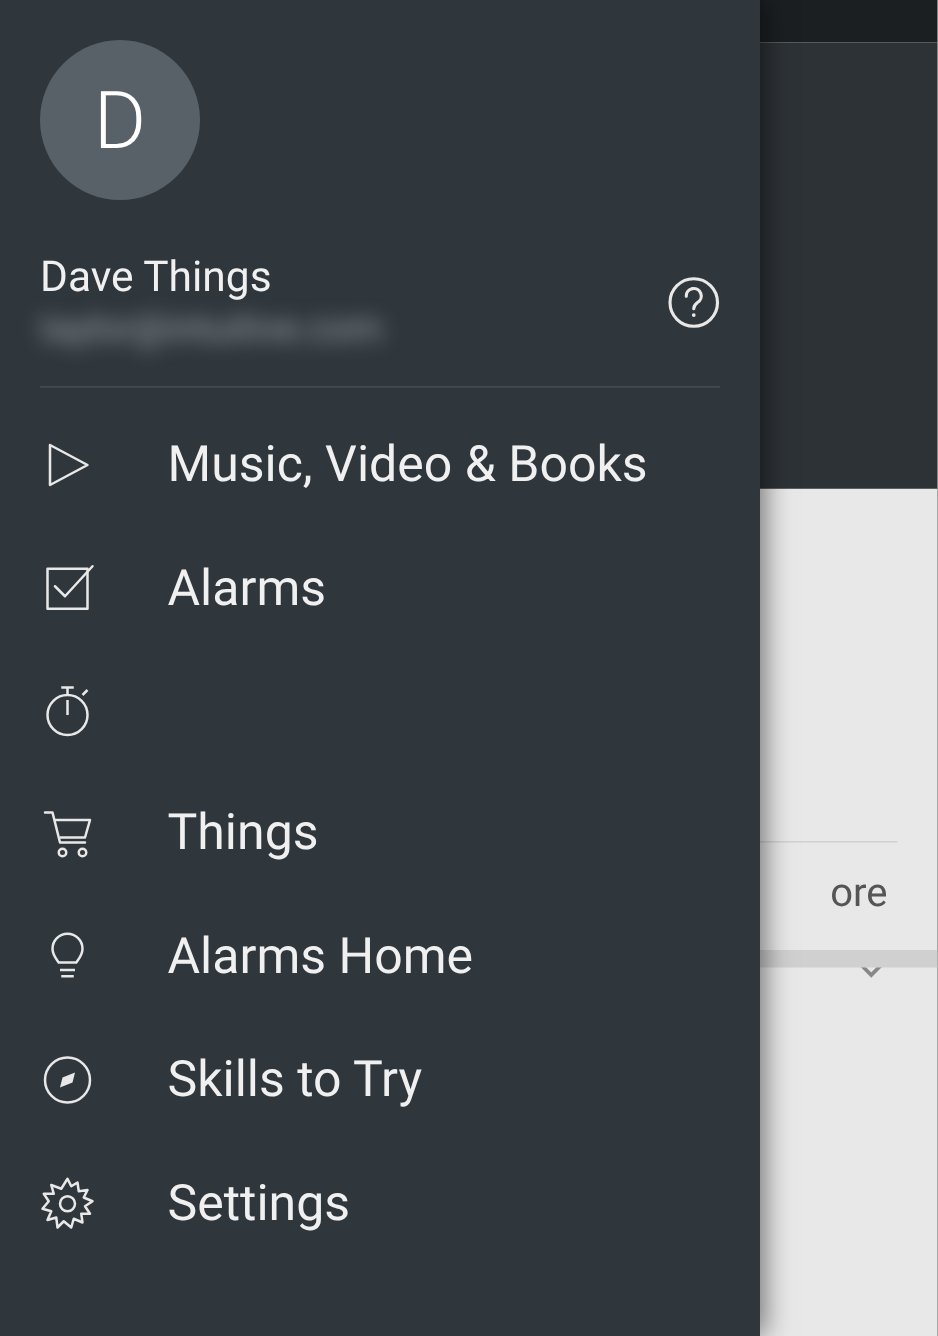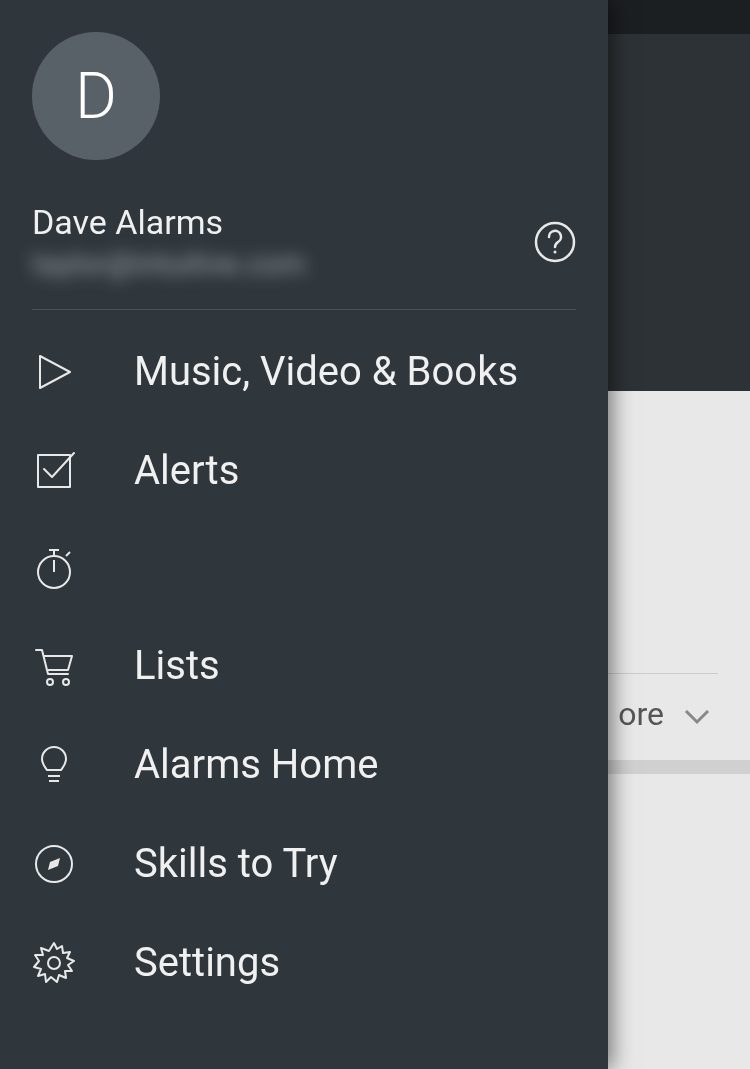--- a/index.html
+++ b/index.html
@@ -40,25 +40,26 @@
       right: 32px;
       height: 1px;
       background: #ccc;
     }
     .bg-more-row {
       position: absolute;
       top: 695px;
       left: 608px;
       right: 40px;
       display: flex;
-      align-items: center;
+      align-items: flex-end;
       justify-content: flex-end;
       gap: 20px;
       color: #555;
       font-size: 32px;
+      flex-direction: column;
     }
     .bg-more-chevron {
       color: #888;
     }
     .bg-divider-below {
       position: absolute;
       top: 760px;
       left: 608px;
       right: 0;
       height: 14px;
@@ -175,21 +176,21 @@
   <div class="bg-divider-below"></div>
 </div>
 
 <nav class="drawer">
   <div class="profile-section">
     <div class="avatar">
       <span>D</span>
     </div>
     <div class="profile-info-row">
       <div class="profile-text">
-        <span class="profile-name">Dave Alarms</span>
+        <span class="profile-name">Dave Things</span>
         <span class="profile-email">taylor@intuitive.com</span>
       </div>
       <span class="help-icon">
         <svg viewBox="0 0 42 42" fill="none" stroke="#e8e8e8" stroke-width="2.5">
           <circle cx="21" cy="21" r="19"></circle>
           <path d="M15 16 a6 6 0 1 1 9 5 c-2 1.5-3 3-3 5" stroke-linecap="round"></path>
           <circle cx="21" cy="31" r="1.5" fill="#e8e8e8" stroke="none"></circle>
         </svg>
       </span>
     </div>
@@ -206,21 +207,21 @@
       <span class="menu-label">Music, Video &amp; Books</span>
     </li>
 
     <li class="menu-item">
       <span class="menu-icon">
         <svg viewBox="0 0 44 44">
           <path d="M6 6 H38 V38 H6 Z M6 6 L6 38" stroke-linejoin="round"></path>
           <path d="M12 20 L20 28 L42 4" stroke-linecap="round" stroke-linejoin="round"></path>
         </svg>
       </span>
-      <span class="menu-label">Alerts</span>
+      <span class="menu-label">Alarms</span>
     </li>
 
     <li class="menu-item">
       <span class="menu-icon">
         <svg viewBox="0 0 44 44">
           <circle cx="22" cy="26" r="16"></circle>
           <line x1="22" y1="26" x2="22" y2="14"></line>
           <line x1="17" y1="4" x2="27" y2="4"></line>
           <line x1="22" y1="4" x2="22" y2="10"></line>
           <line x1="34" y1="10" x2="38" y2="6"></line>
@@ -230,21 +231,21 @@
 
     <li class="menu-item">
       <span class="menu-icon">
         <svg viewBox="0 0 44 44">
           <path d="M4 6 H10 L16 30 H36" stroke-linecap="round" stroke-linejoin="round"></path>
           <path d="M12 12 H40 L36 26 H16" stroke-linejoin="round"></path>
           <circle cx="18" cy="38" r="3"></circle>
           <circle cx="34" cy="38" r="3"></circle>
         </svg>
       </span>
-      <span class="menu-label">Lists</span>
+      <span class="menu-label">Things</span>
     </li>
 
     <li class="menu-item">
       <span class="menu-icon">
         <svg viewBox="0 0 44 44">
           <path d="M22 4 a12 12 0 0 1 12 12 c0 5-3 8-5 11 H15 c-2-3-5-6-5-11 a12 12 0 0 1 12-12 Z"></path>
           <line x1="16" y1="33" x2="28" y2="33"></line>
           <line x1="17" y1="38" x2="27" y2="38"></line>
         </svg>
       </span>

